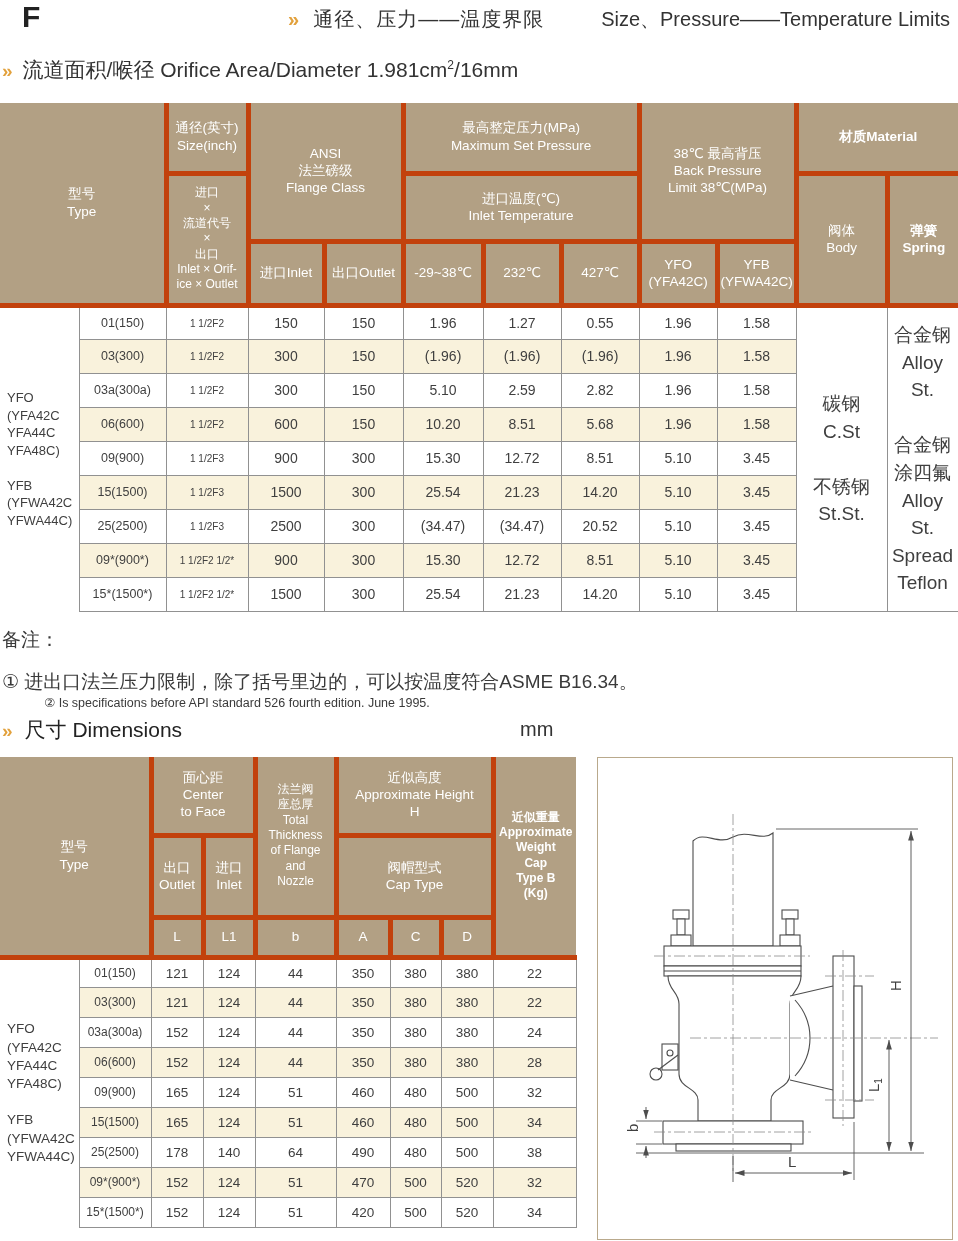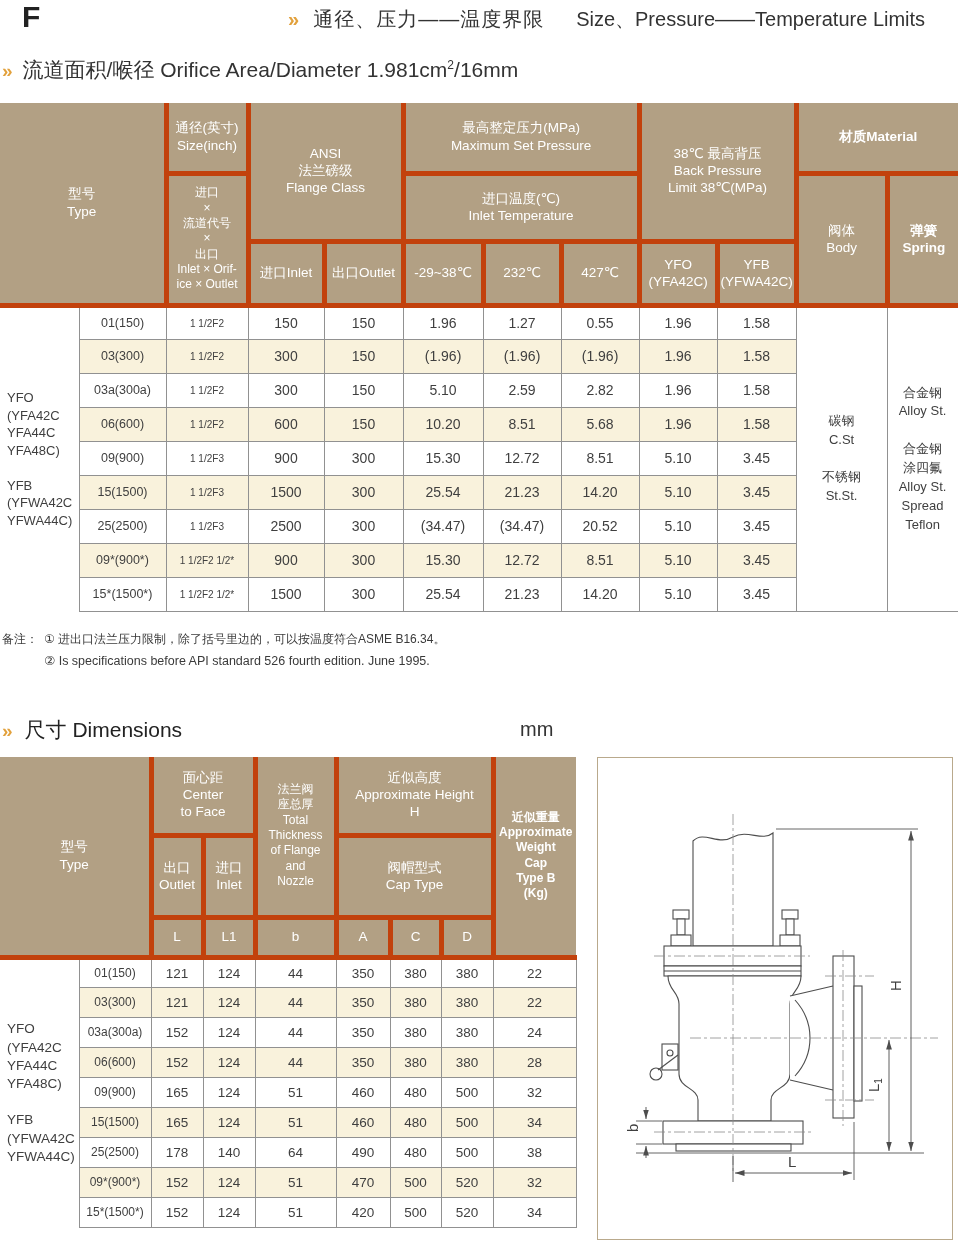--- a/index.html
+++ b/index.html
@@ -7,21 +7,21 @@
   body {
     position: relative; width: 958px; height: 1241px; background: #fff;
     font-family: "Liberation Sans", "DejaVu Sans", sans-serif; overflow: hidden; color:#3f3f3f;
   }
   .abs { position: absolute; }
 
   
   .page-letter { left: 22px; top: 0px; font-size: 30px; font-weight: bold; color: #222; }
   .page-title { left: 288px; top: 6px; display: flex; align-items: baseline; font-size: 20px; color: #333; white-space: nowrap; }
   .chev { color: #e2a13c; font-size: 20px; margin-right: 14px; font-weight: bold; }
-  .title-zh { margin-right: 32px; letter-spacing: 1px; }
+  .title-zh { margin-right: 57px; letter-spacing: 1px; }
   .title-en { }
 
   .subtitle { left: 2px; top: 56px; display: flex; align-items: baseline; font-size: 21px; color: #333; }
   .subtitle .chev { font-size: 19px; margin-right: 10px; }
   .subtitle sup { font-size: 12px; }
 
   
   table { border-collapse: collapse; table-layout: fixed; }
   th {
     background: #b2a084; color: #fff; font-weight: normal; text-align: center; vertical-align: middle;
@@ -32,41 +32,41 @@
   td {
     border: 1px solid #919191; text-align: center; vertical-align: middle;
     font-size: 14px; color: #3f3f3f; background: #fff; padding: 0 1px;
   }
   tbody tr:first-child td { border-top: none; }
   tbody tr:nth-child(even) td:not(.span-cell) { background: #f9f2dc; }
   td.type-cell {
     border-left: none; border-top: none; border-bottom: none;
     text-align: left; padding-left: 7px; font-size: 13px; line-height: 1.35; white-space: pre-line;
   }
-  td.mat-cell { font-size: 13px; line-height: 1.45; white-space: pre-line; }
+  td.mat-cell { font-size: 19px; line-height: 1.45; white-space: pre-line; }
   td.c-model { font-size: 12.5px; }
   td.c-size  { font-size: 10px; }
 
   #t1 { left: 0; top: 103px; width: 958px; }
   #t1 thead tr:nth-child(1) { height: 70px; }
   #t1 thead tr:nth-child(2) { height: 68px; }
   #t1 thead tr:nth-child(3) { height: 64px; }
   #t1 tbody td { height: 34px; }
 
   #t2 { left: 0; top: 757px; width: 576px; }
   #t2 thead tr:nth-child(1) { height: 78px; }
   #t2 thead tr:nth-child(2) { height: 82px; }
   #t2 thead tr:nth-child(3) { height: 40px; }
   #t2 tbody td { height: 30px; font-size: 13.5px; }
   #t2 td.c-model { font-size: 12px; }
 
   
   .notes { left: 2px; top: 628px; width: 956px; }
   .nline { display: flex; align-items: baseline; }
-  .nline.zh { font-size: 12px; line-height: 23px; color: #3a3a3a; }
+  .nline.zh { font-size: 19px; line-height: 23px; color: #3a3a3a; flex-direction: column; }
   .nline.en { font-size: 12.5px; line-height: 21px; color: #3a3a3a; }
   .nlabel { flex: 0 0 42px; }
   .indent { padding-left: 42px; }
 
   
   .dim-title { left: 2px; top: 716px; display: flex; align-items: baseline; font-size: 21px; color: #222; }
   .dim-title .chev { font-size: 19px; margin-right: 12px; }
   .dim-unit { left: 520px; top: 718px; font-size: 20px; color: #333; }
 
   

